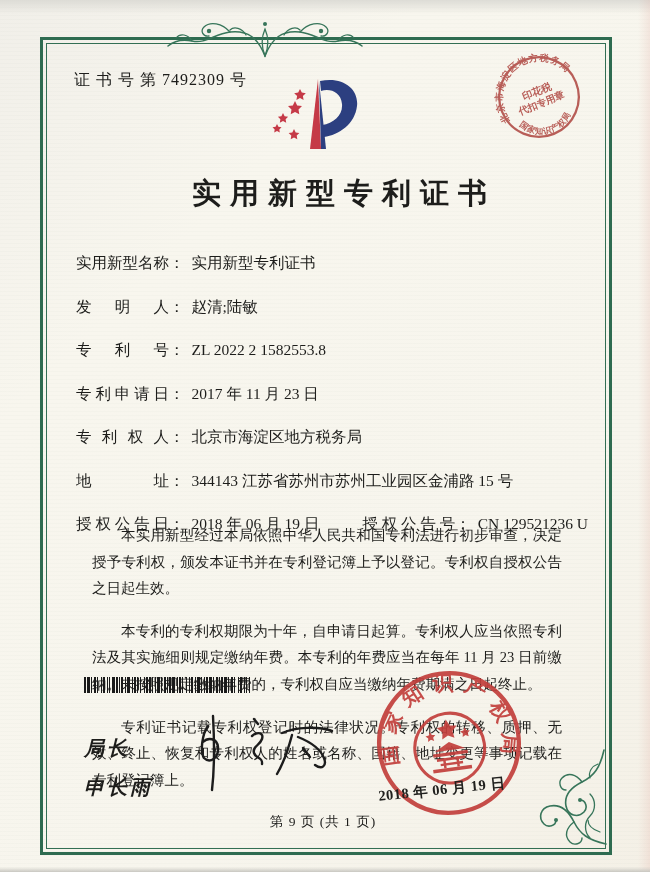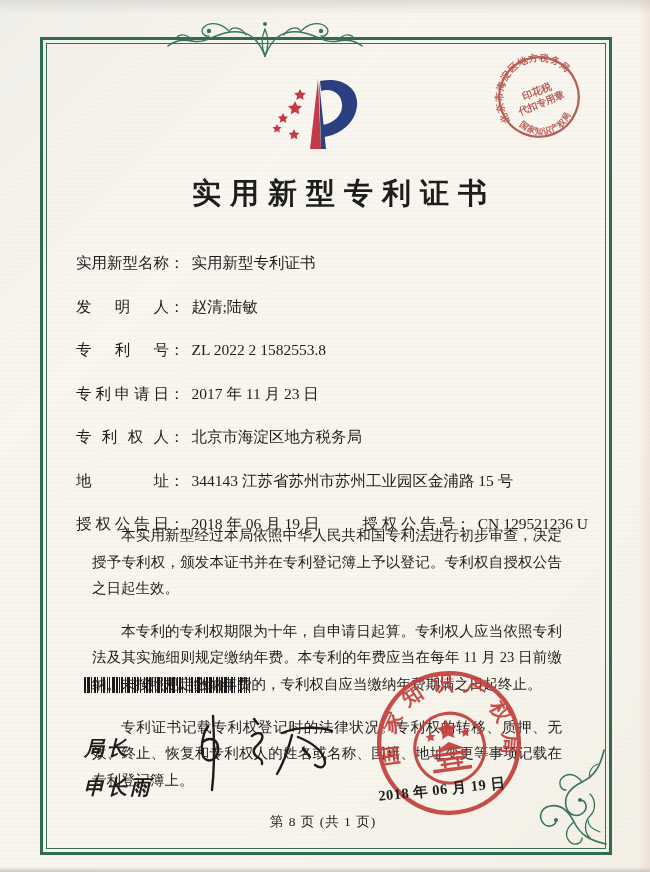--- a/index.html
+++ b/index.html
@@ -87,20 +87,21 @@
     <path class="green" stroke-width="1.6" d="M70,2 C66,20 60,28 48,34 C36,40 30,48 32,58 C34,68 44,70 50,64 C54,60 52,52 46,52"></path>
     <path class="green" stroke-width="1.6" d="M72,96 C54,92 46,86 40,74 C34,62 26,56 16,58 C6,60 4,70 10,76 C14,80 22,78 22,72"></path>
     <path class="green" stroke-width="1.4" d="M48,34 C42,26 34,24 28,30 C24,34 26,42 32,42"></path>
     <path class="green" stroke-width="1.4" d="M40,74 C32,80 30,88 36,94 C40,98 48,96 48,90"></path>
     <path class="green" stroke-width="1.3" d="M56,46 C62,52 62,62 56,68 C50,74 50,84 56,90"></path>
     <circle cx="46" cy="52" r="2" fill="#37755a"></circle>
     <circle cx="22" cy="72" r="2" fill="#37755a"></circle>
     <path class="green" stroke-width="1.2" d="M64,16 C58,18 54,24 56,30 M66,84 C60,82 54,78 54,72"></path>
   </svg>
 
+  <div class="cert-no">证 书 号 第 7492309 号</div>
 
   <svg class="tax-stamp" viewBox="0 0 120 120">
     <g transform="rotate(-22 60 60)" fill="#b04a44">
       <circle cx="60" cy="60" r="45" fill="none" stroke="#b04a44" stroke-width="2.6"></circle>
       <path id="taxTop" d="M20.2,74.5 A42,42 0 1 1 99.8,74.5" fill="none"></path>
       <text font-size="10.5" letter-spacing="1.2" font-weight="bold">
         <textPath href="#taxTop" startOffset="2">北京市海淀区地方税务局</textPath>
       </text>
       <path id="taxBot" d="M26.9,80.5 A36,36 0 0 0 93.1,80.5" fill="none"></path>
       <text font-size="9.5" letter-spacing="0.5" font-weight="bold">
@@ -242,14 +243,14 @@
         <rect x="64" y="94" width="22" height="2.4"></rect>
         <rect x="56" y="99" width="38" height="3.4"></rect>
         <rect x="67" y="89" width="2.4" height="10"></rect>
         <rect x="80" y="89" width="2.4" height="10"></rect>
       </g>
     </g>
   </svg>
 
   <div class="seal-date">2018 年 06 月 19 日</div>
 
-  <div class="footer">第 8 页 (共 1 页)</div>
+  <div class="footer">第 9 页 (共 1 页)</div>
 </div>
 
 </body></html>

